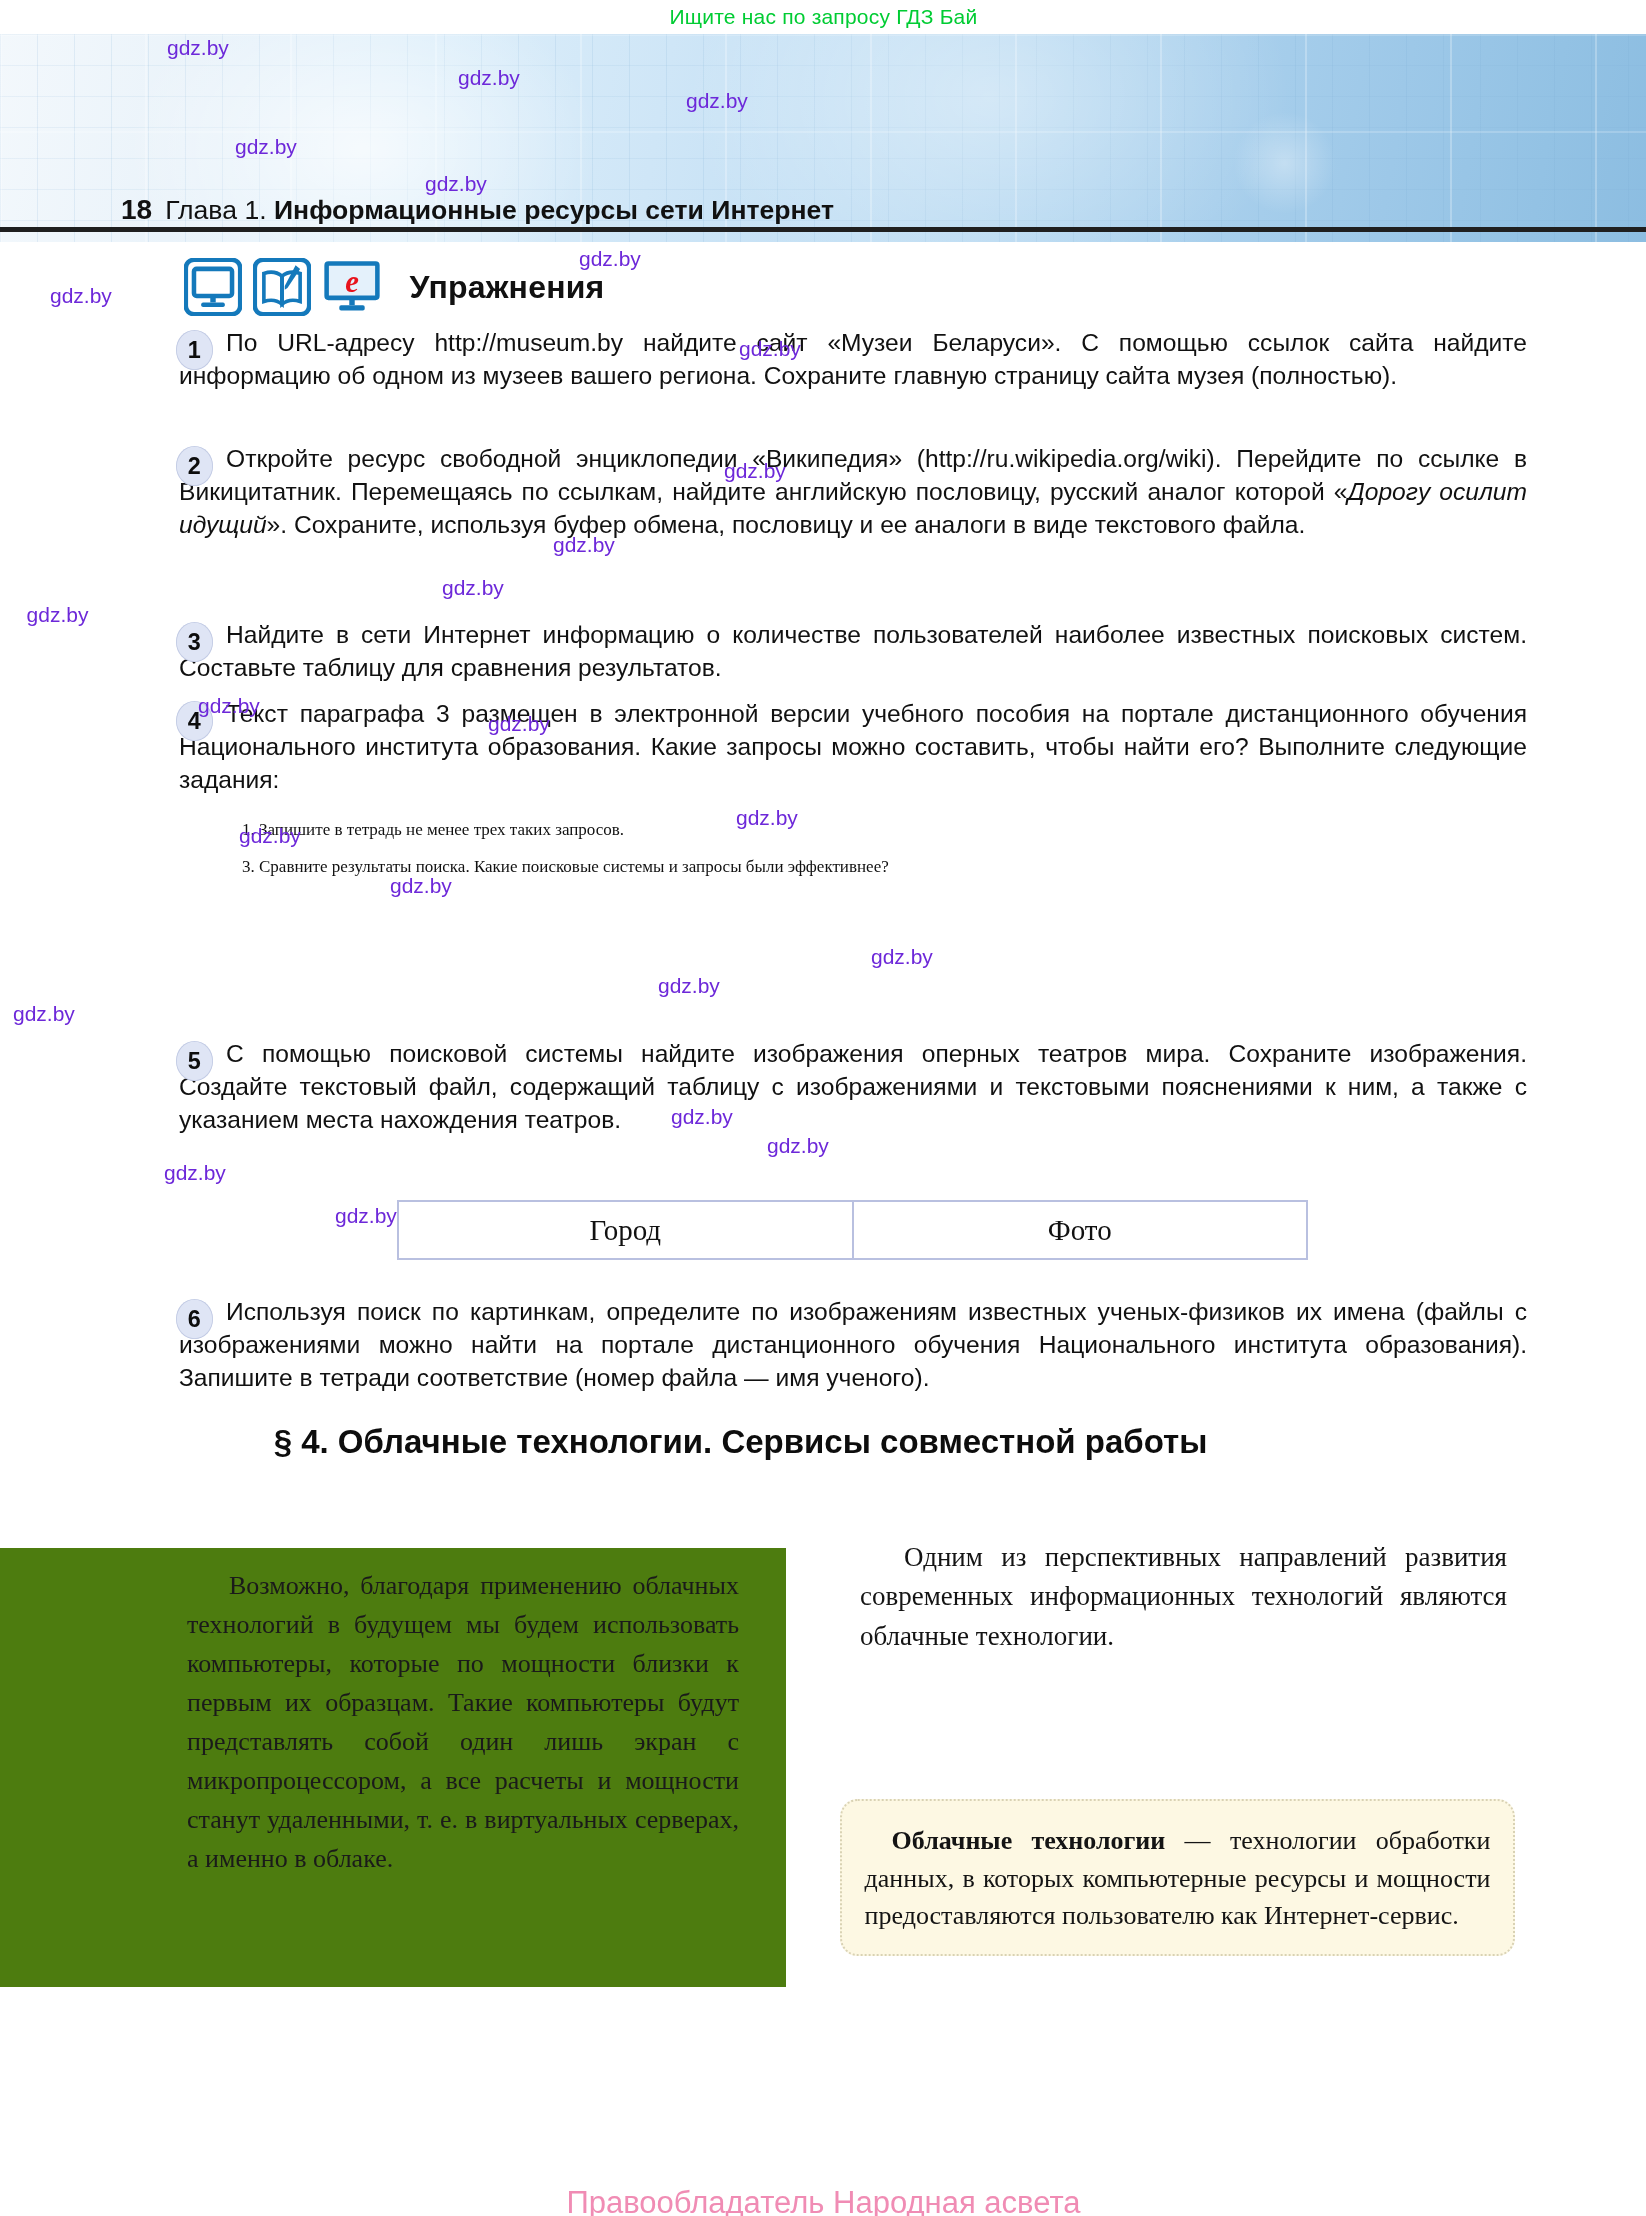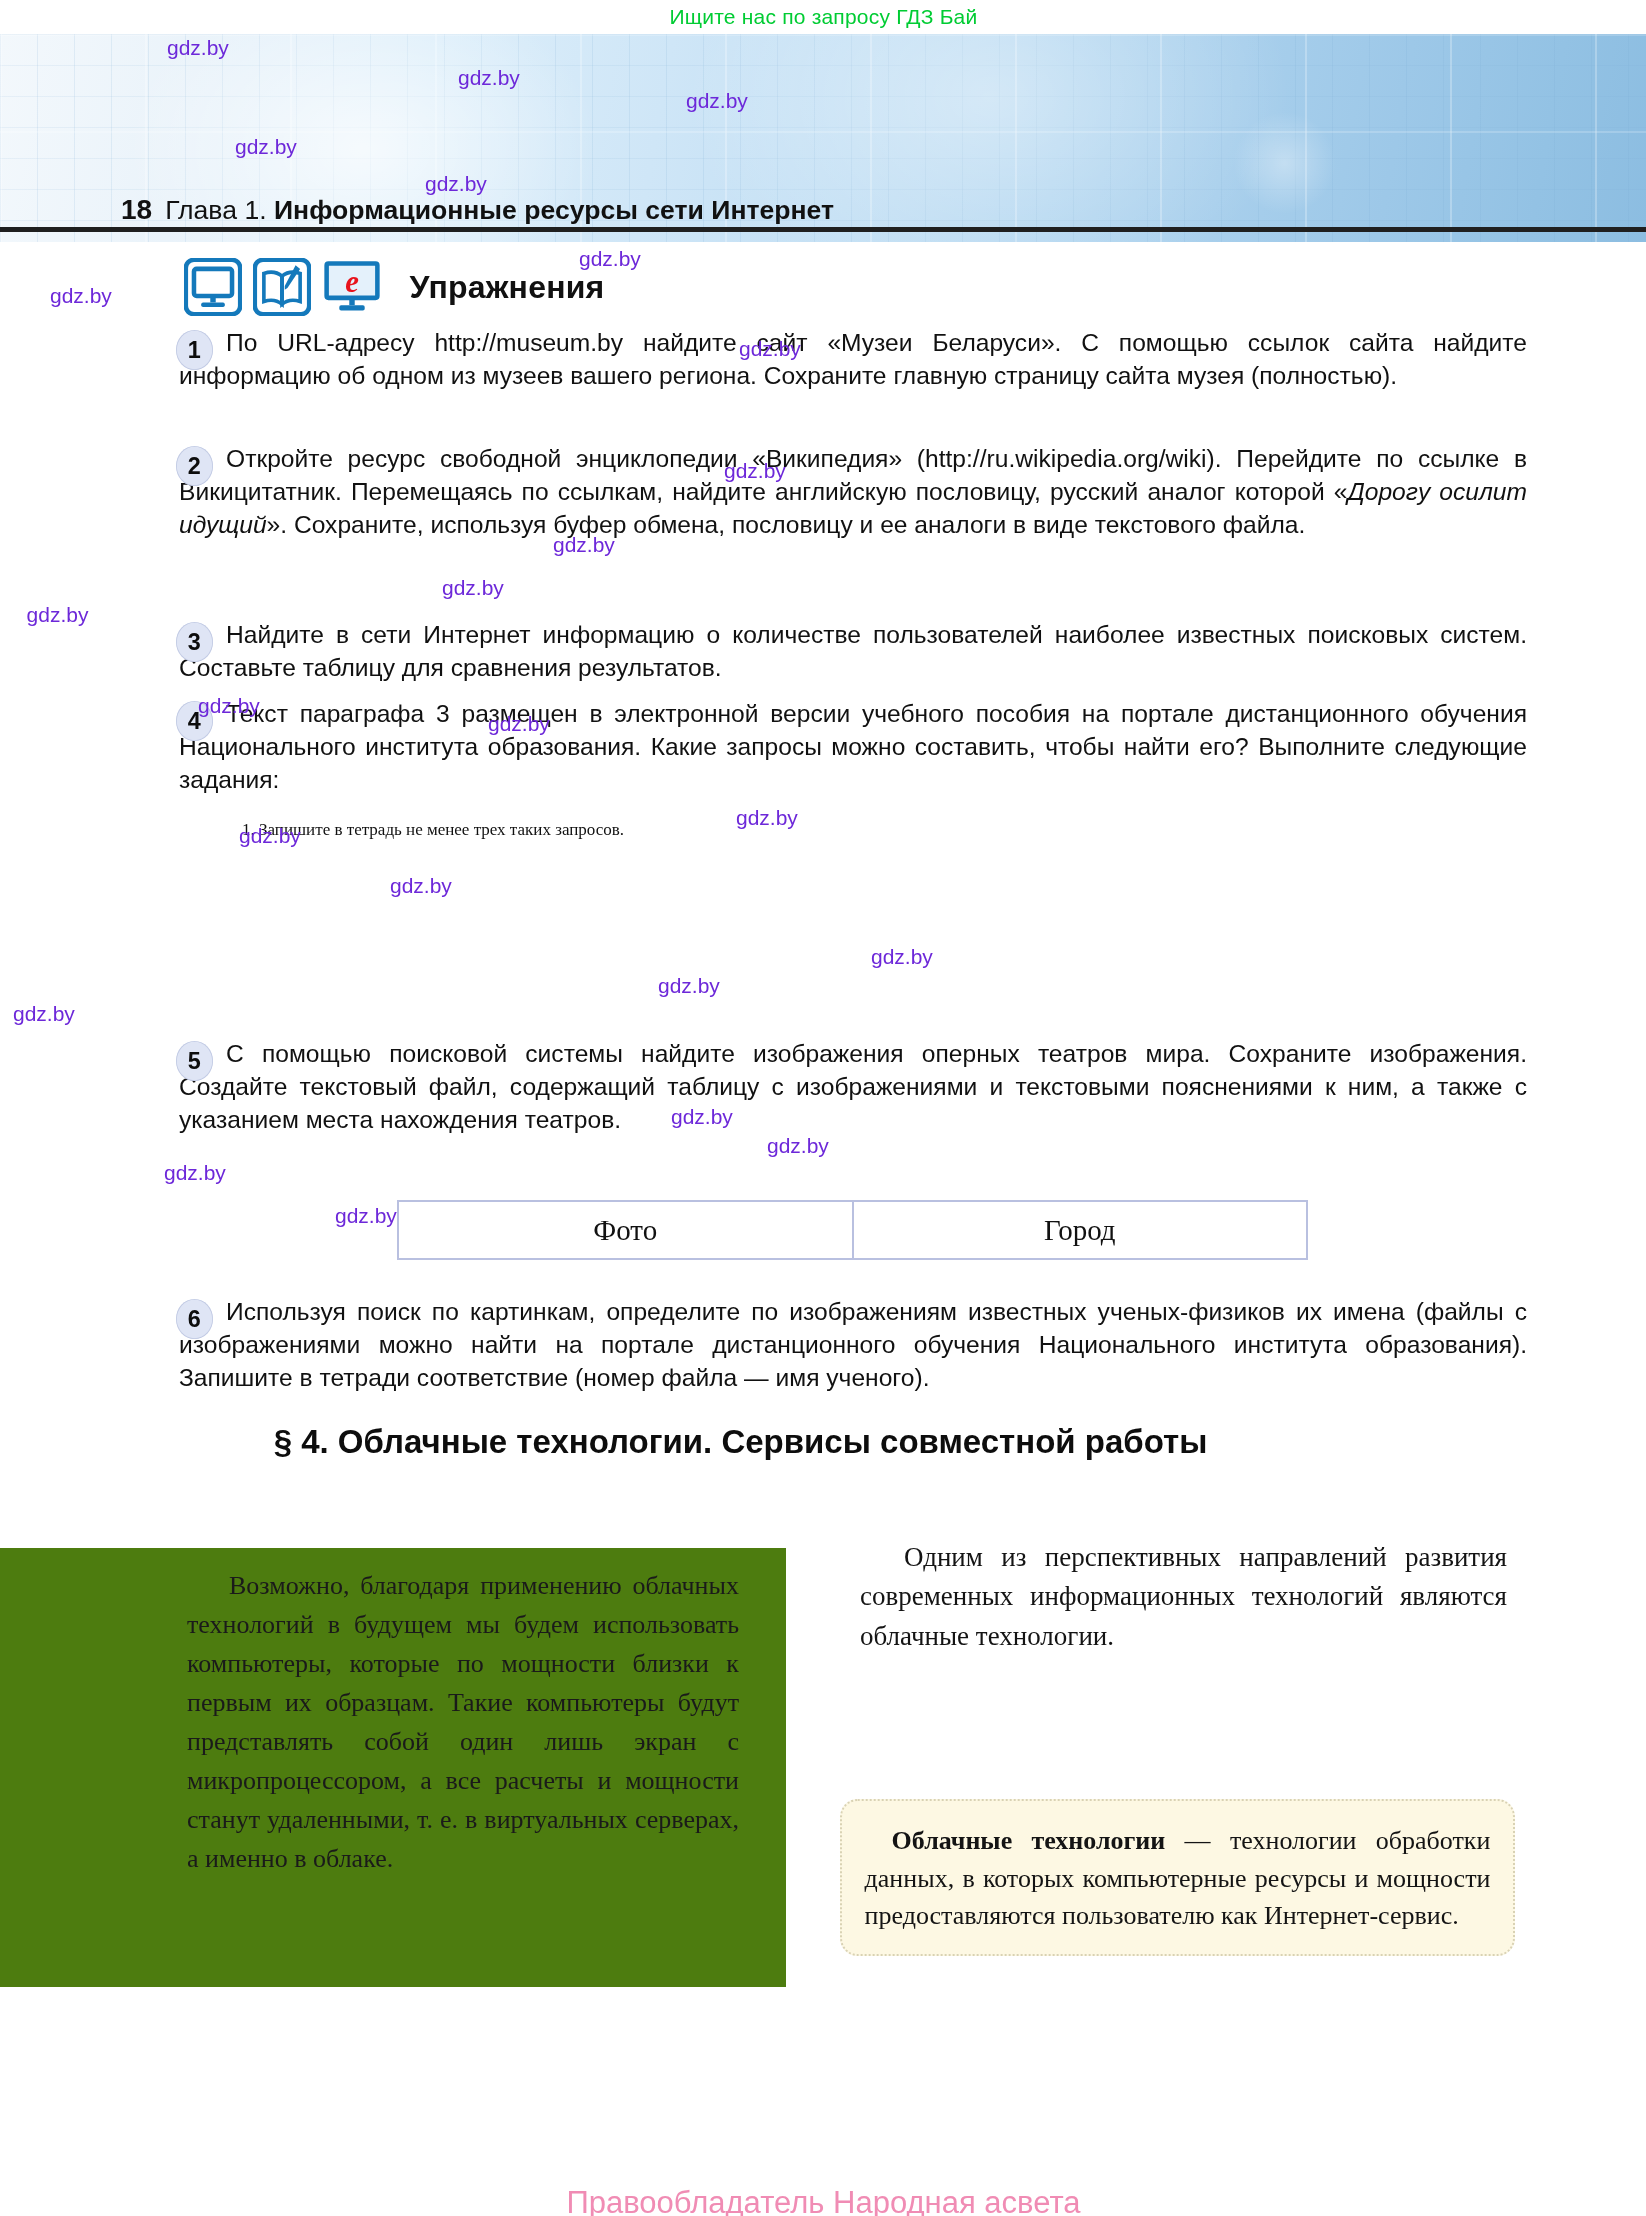--- a/index.html
+++ b/index.html
@@ -306,30 +306,34 @@
   <div class="ex" style="top:466px;">
     <span class="num">4</span>
     <span>Текст параграфа 3 размещен в электронной версии учебного пособия на портале дистанционного обучения Национального института образования. Какие запросы можно составить, чтобы найти его? Выполните следующие задания:</span>
   </div>
 
   <div class="sublist" style="top:586px;">
     <div class="li">
       <span class="mk">1.</span>
       <span>Запишите в тетрадь не менее трех таких запросов.</span>
     </div>
+    <div class="li">
+      <span class="mk">3.</span>
+      <span>Сравните результаты поиска. Какие поисковые системы и запросы были эффективнее?</span>
+    </div>
   </div>
 
   <div class="ex" style="top:806px;">
     <span class="num">5</span>
     <span>С помощью поисковой системы найдите изображения оперных театров мира. Сохраните изображения. Создайте текстовый файл, содержащий таблицу с изображениями и текстовыми пояснениями к ним, а также с указанием места нахождения театров.</span>
   </div>
 
   <div class="photo-table">
+    <div class="cell">Город</div>
     <div class="cell">Фото</div>
-    <div class="cell">Город</div>
   </div>
 
   <div class="ex" style="top:1064px;">
     <span class="num">6</span>
     <span>Используя поиск по картинкам, определите по изображениям известных ученых-физиков их имена (файлы с изображениями можно найти на портале дистанционного обучения Национального института образования). Запишите в тетради соответствие (номер файла — имя ученого).</span>
   </div>
 
   <div class="sec-head">§ 4. Облачные технологии. Сервисы совместной работы</div>
 
   <div class="green-box">

